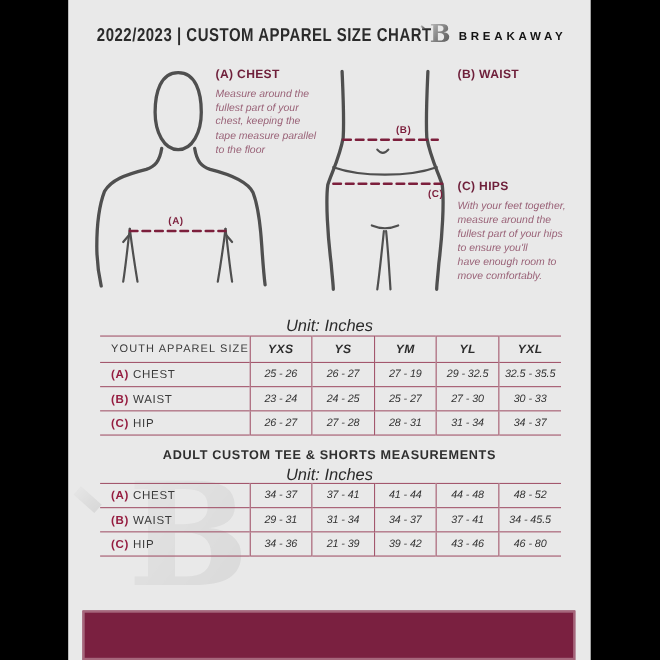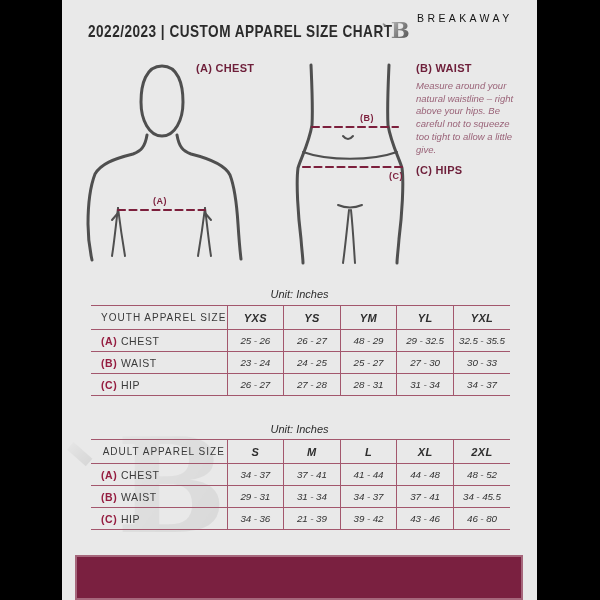--- a/index.html
+++ b/index.html
@@ -5,21 +5,21 @@
   html,body{margin:0;padding:0;background:#000;}
   .canvas{position:relative;width:552px;height:600px;background:#000;overflow:hidden;
           font-family:"Liberation Sans",sans-serif;}
   .doc{position:absolute;left:62px;top:0;width:475px;height:600px;background:#e9e9e9;overflow:hidden;}
 
   
   .hdr-title{position:absolute;left:26px;top:22px;white-space:nowrap;}
   .hdr-title span{display:inline-block;transform:scaleX(.8);transform-origin:left center;
       font-weight:bold;font-size:17px;letter-spacing:.6px;color:#2b2b2b;}
   .logo{position:absolute;left:320px;top:15px;width:29px;height:29px;}
-  .brand{position:absolute;left:355px;top:12px;font-weight:normal;font-size:10.5px;
+  .brand{position:absolute;left:355px;top:27px;font-weight:bold;font-size:10.5px;
       letter-spacing:3.4px;color:#141414;white-space:nowrap;}
 
   
   .watermark{position:absolute;left:4px;top:410px;width:168px;height:143px;opacity:.10;}
 
   
   .fig{position:absolute;}
   .fig path,.fig ellipse{fill:none;stroke:#4f4f4f;stroke-linecap:round;stroke-linejoin:round;}
   .fig .thick{stroke-width:3;}
   .fig .thin{stroke-width:2;}
@@ -30,29 +30,29 @@
   
   .guide{position:absolute;}
   .guide-head{font-weight:bold;font-size:11px;color:#6e1f3a;letter-spacing:.3px;}
   .guide-body{margin-top:6px;font-style:italic;font-size:9.5px;line-height:1.34;
       color:#9a6378;white-space:pre-line;}
 
   
   .sec-title{position:absolute;left:0;width:100%;text-align:center;font-weight:bold;
       font-size:11.5px;letter-spacing:.6px;color:#2f2f2f;}
   .sec-unit{position:absolute;left:0;width:100%;text-align:center;font-style:italic;
-      font-size:11px;color:#2b2b2b;}
+      font-size:15px;color:#2b2b2b;}
   .size-table{position:absolute;left:29px;width:419px;border-collapse:collapse;
       table-layout:fixed;border-top:1.4px solid #a3576d;}
   .size-table tr{border-bottom:1.4px solid #a3576d;}
   .size-table td{padding:0;vertical-align:middle;}
   .size-table td+td{border-left:1.2px solid #a3576d;font-style:italic;}
   .size-table tr{height:22px;}
   .size-table tr.hdr{height:24px;}
-  td.lbl{text-align:center;padding-left:10px;font-size:10px;letter-spacing:1px;color:#3a3a3a;}
+  td.lbl{text-align:left;padding-left:10px;font-size:10px;letter-spacing:1px;color:#3a3a3a;}
   td.rowlbl{text-align:left;padding-left:10px;font-size:10.5px;letter-spacing:.6px;color:#3a3a3a;}
   td.rowlbl .pfx{font-weight:bold;color:#951d40;}
   td.size{text-align:center;font-weight:bold;font-size:11px;color:#2d2d2d;letter-spacing:.4px;}
   td.val{text-align:center;font-size:9.8px;color:#333;letter-spacing:-.1px;}
 
   
   .footer-bar{position:absolute;left:13px;top:555px;width:448px;height:45px;
       background:#7a2040;border:2px solid #a6677c;box-sizing:border-box;}
 </style>
 </head>
@@ -113,27 +113,29 @@
       <path class="thin" d="M56,147 C54,166 52,186 50,200"></path>
       <path class="thin" d="M58,147 C60,166 61,186 62,200"></path>
       <path class="dash" d="M19,64 L105,64"></path>
       <text x="67" y="58">(B)</text>
       <path class="dash" d="M10,104 L110,104"></path>
       <text x="96" y="116">(C)</text>
     </svg>
 
     <div class="guide" style="left:134px;top:62px;width:97px;">
       <div class="guide-head">(A) CHEST</div>
+      <div class="guide-body">Measure around the fullest part of your chest, keeping the tape measure parallel to the floor</div>
     </div>
     <div class="guide" style="left:354px;top:62px;width:104px;">
       <div class="guide-head">(B) WAIST</div>
-      <div class="guide-body">Measure around your natural waistline – right above your hips. Be careful not to squeeze too tight to allow a little give.</div>
     </div>
     <div class="guide" style="left:354px;top:164px;width:104px;">
       <div class="guide-head">(C) HIPS</div>
+      <div class="guide-body">With your feet together, measure around the fullest part of your hips to ensure you'll
+have enough room to move comfortably.</div>
     </div>
 
     <div class="sec-unit" style="top:288px;">Unit: Inches</div>
     <table class="size-table" style="top:305px;">
       <colgroup>
           <col style="width:136px">
           <col>
           <col>
           <col>
           <col>
@@ -145,21 +147,21 @@
         <td class="size">YXS</td>
         <td class="size">YS</td>
         <td class="size">YM</td>
         <td class="size">YL</td>
         <td class="size">YXL</td>
       </tr>
       <tr>
         <td class="rowlbl"><span class="pfx">(A)</span> <span>CHEST</span></td>
         <td class="val">25 - 26</td>
         <td class="val">26 - 27</td>
-        <td class="val">48 - 29</td>
+        <td class="val">27 - 19</td>
         <td class="val">29 - 32.5</td>
         <td class="val">32.5 - 35.5</td>
       </tr>
       <tr>
         <td class="rowlbl"><span class="pfx">(B)</span> <span>WAIST</span></td>
         <td class="val">23 - 24</td>
         <td class="val">24 - 25</td>
         <td class="val">25 - 27</td>
         <td class="val">27 - 30</td>
         <td class="val">30 - 33</td>
@@ -168,39 +170,32 @@
         <td class="rowlbl"><span class="pfx">(C)</span> <span>HIP</span></td>
         <td class="val">26 - 27</td>
         <td class="val">27 - 28</td>
         <td class="val">28 - 31</td>
         <td class="val">31 - 34</td>
         <td class="val">34 - 37</td>
       </tr>
     </tbody>
       </table>
 
+    <div class="sec-title" style="top:408px;">ADULT CUSTOM TEE &amp; SHORTS MEASUREMENTS</div>
     <div class="sec-unit" style="top:423px;">Unit: Inches</div>
     <table class="size-table" style="top:439px;">
       <colgroup>
           <col style="width:136px">
           <col>
           <col>
           <col>
           <col>
           <col>
         </colgroup>
       <tbody>
-          <tr class="hdr">
-        <td class="lbl">ADULT APPAREL SIZE</td>
-        <td class="size">S</td>
-        <td class="size">M</td>
-        <td class="size">L</td>
-        <td class="size">XL</td>
-        <td class="size">2XL</td>
-      </tr>
       <tr>
         <td class="rowlbl"><span class="pfx">(A)</span> <span>CHEST</span></td>
         <td class="val">34 - 37</td>
         <td class="val">37 - 41</td>
         <td class="val">41 - 44</td>
         <td class="val">44 - 48</td>
         <td class="val">48 - 52</td>
       </tr>
       <tr>
         <td class="rowlbl"><span class="pfx">(B)</span> <span>WAIST</span></td>

